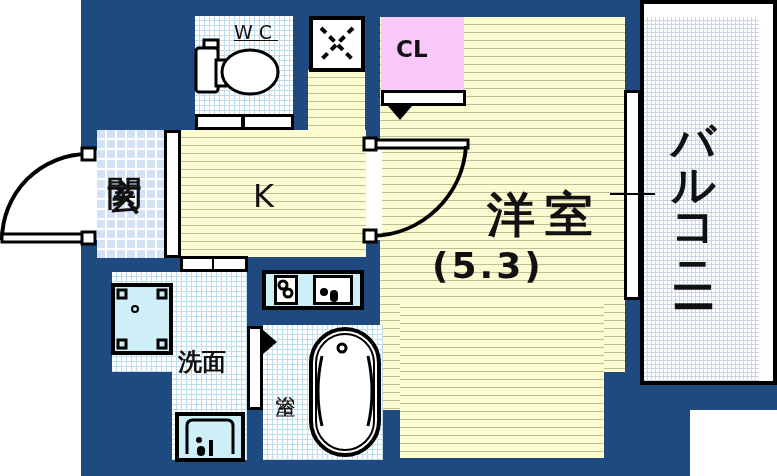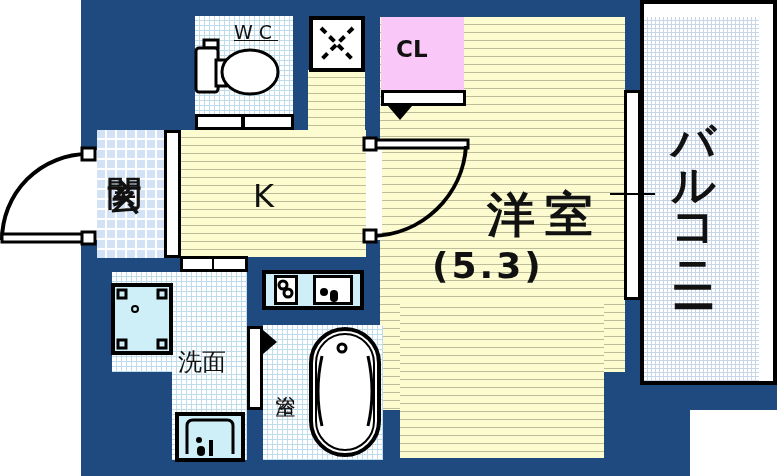--- a/index.html
+++ b/index.html
@@ -118,21 +118,21 @@
 <div class="abs blk white" style="left:313px; top:275px; width:40px; height:30px; border-width:3px;">
   <svg width="34" height="24" viewBox="0 0 34 24">
       <circle cx="8" cy="14" r="4" fill="#000"></circle>
       <rect x="14" y="12" width="8" height="12" rx="4" fill="#000"></rect>
     </svg>
 </div>
 <div class="abs blk" style="left:180px; top:256px; width:68px; height:16px; border-width:3px; background:linear-gradient(to right,#fff 0,#fff 46%,#000 46%,#000 50%,#fff 50%);"></div>
 
 <div class="abs tile-aqua" style="left:112px; top:272px; width:135px; height:100px;"></div>
 <div class="abs tile-aqua" style="left:172px; top:370px; width:75px; height:90px;"></div>
-<div class="label" style="left:178px; top:350px; font-size:24px; font-weight:normal;">洗面</div>
+<div class="label" style="left:178px; top:350px; font-size:24px; font-weight:bold;">洗面</div>
 <div class="abs blk" style="left:111px; top:283px; width:62px; height:72px; background:#cfeff8;">
   <svg width="54" height="64" viewBox="0 0 54 64">
     <rect x="3" y="3" width="8" height="8" fill="none" stroke="#000" stroke-width="3"></rect>
     <rect x="43" y="3" width="8" height="8" fill="none" stroke="#000" stroke-width="3"></rect>
     <rect x="3" y="53" width="8" height="8" fill="none" stroke="#000" stroke-width="3"></rect>
     <rect x="43" y="53" width="8" height="8" fill="none" stroke="#000" stroke-width="3"></rect>
     <circle cx="20" cy="22" r="3" fill="none" stroke="#000" stroke-width="2"></circle>
   </svg>
 </div>
 <div class="abs blk" style="left:175px; top:412px; width:70px; height:50px; background:#cfeff8;">

